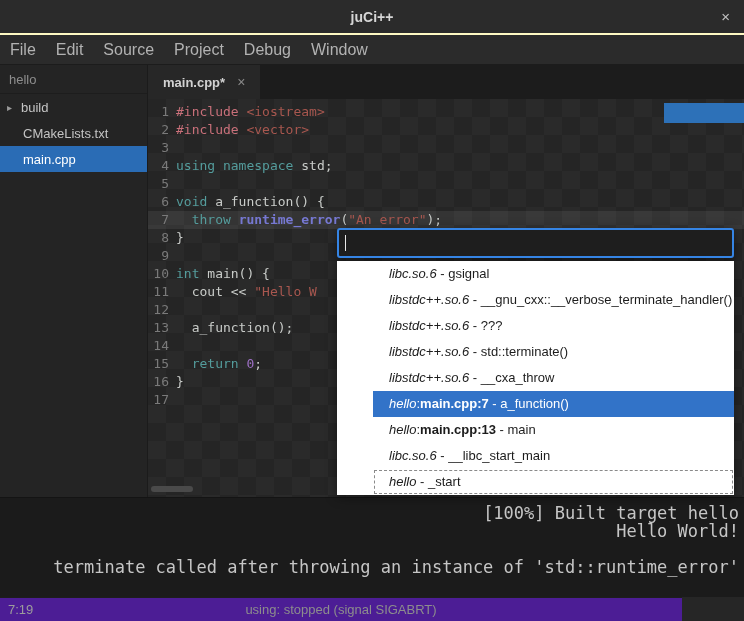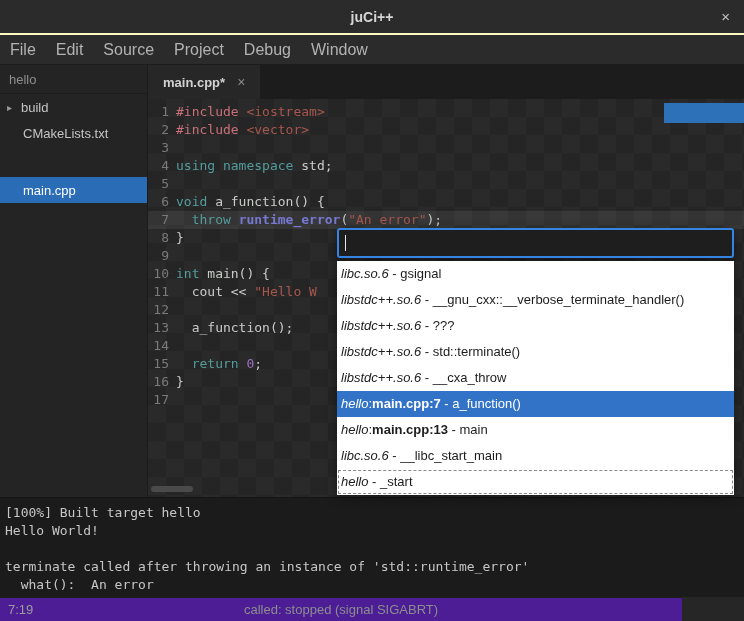--- a/index.html
+++ b/index.html
@@ -18,21 +18,21 @@
            border-bottom:1px solid #1c1c1c;box-sizing:border-box;display:flex;align-items:center;}
   .menu-item{color:#b2b2b2;font-size:16px;padding:0 10px;}
 
   
   .sidebar{position:absolute;left:0;top:65px;width:148px;height:432px;background:#242424;
            border-right:1px solid #1b1b1b;box-sizing:border-box;}
   .side-header{color:#8d8d8d;font-size:13px;padding:7px 9px 6px 9px;border-bottom:1px solid #1d1d1d;}
   .tree-row{display:flex;align-items:center;height:26px;color:#c4c4c4;font-size:13px;}
   .tree-row .expander{width:14px;margin-left:7px;color:#9a9a9a;font-size:10px;flex:none;}
   .tree-row.indent{padding-left:23px;align-items:center;}
-  .tree-row.selected{background:#2a6cb5;color:#ffffff;margin-top:31px;}
+  .tree-row.selected{background:#2a6cb5;color:#ffffff;}
 
   
   .tabbar{position:absolute;left:148px;top:65px;width:596px;height:34px;background:#1c1c1c;
           display:flex;box-sizing:border-box;}
   .tab{display:flex;align-items:center;gap:12px;padding:0 15px;background:#272727;
        color:#d2d2d2;font-size:13px;font-weight:bold;}
   .tab-close{color:#8a8a8a;font-weight:normal;font-size:14px;}
 
   
   .editor{position:absolute;left:148px;top:99px;width:596px;height:398px;background-color:#252525;
@@ -56,31 +56,31 @@
 
   
   .popup{position:absolute;left:337px;top:228px;width:397px;z-index:10;
          filter:drop-shadow(0 2px 6px rgba(0,0,0,0.45));}
   .popup-input-wrap{position:relative;margin-bottom:3px;}
   .popup-input{display:block;width:100%;height:30px;box-sizing:border-box;background:#1e1e1e;
                border:2px solid #3584e4;border-radius:3px;outline:none;color:#e8e8e8;
                font-size:13px;padding:0 7px;font-family:"Liberation Sans",sans-serif;}
   .caret{position:absolute;left:8px;top:7px;width:1px;height:16px;background:#e8e8e8;}
   .popup-list{background:#ffffff;}
-  .bt-row{height:26px;line-height:26px;padding:0 4px;font-size:13px;color:#1c1c1c;
-          white-space:nowrap;overflow:hidden;}
+  .bt-row{height:26px;line-height:26px;padding:0 16px;font-size:13px;color:#1c1c1c;
+          white-space:nowrap;overflow:hidden;margin-left:36px;}
   .bt-module{font-style:italic;}
   .bt-loc{font-weight:bold;}
   .bt-row.sel{background:#3273c8;color:#ffffff;}
   .bt-row.focus{outline:1px dashed #8a8a8a;outline-offset:-2px;}
 
   
   .output{position:absolute;left:0;top:497px;width:744px;height:100px;background:#1b1b1b;
           border-top:1px solid #141414;box-sizing:border-box;padding:6px 5px;
-          font-family:"DejaVu Sans Mono",monospace;font-size:13px;color:#c6c6c6;}
+          font-family:"DejaVu Sans Mono",monospace;font-size:17px;color:#c6c6c6;text-align:right;}
   .out-line{height:18px;line-height:18px;white-space:pre;}
 
   
   .statusbar{position:absolute;left:0;top:597px;width:682px;height:24px;background:#4c1d95;
              border-top:1px solid #1d1d1d;box-sizing:border-box;display:flex;align-items:center;
              font-size:13px;}
   .status-left{position:absolute;left:8px;color:#9c9c9c;}
   .status-center{margin:0 auto;color:#8d8d8d;}
 </style>
 </head>
@@ -216,21 +216,20 @@
         <div class="bt-row"><span class="bt-module">libc.so.6</span> - __libc_start_main</div>
         <div class="bt-row focus"><span class="bt-module">hello</span> - _start</div>
       </div>
   </div>
 
   <div id="output" class="output">
       <div class="out-line">[100%] Built target hello</div>
       <div class="out-line">Hello World!</div>
       <div class="out-line">&nbsp;</div>
       <div class="out-line">terminate called after throwing an instance of 'std::runtime_error'</div>
-      <div class="out-line">  what():  An error</div>
     </div>
 
   <div class="statusbar">
     <span class="status-left">7:19</span>
-    <span class="status-center">called: stopped (signal SIGABRT)</span>
+    <span class="status-center">using: stopped (signal SIGABRT)</span>
   </div>
 
 </div>
 
 </body></html>

